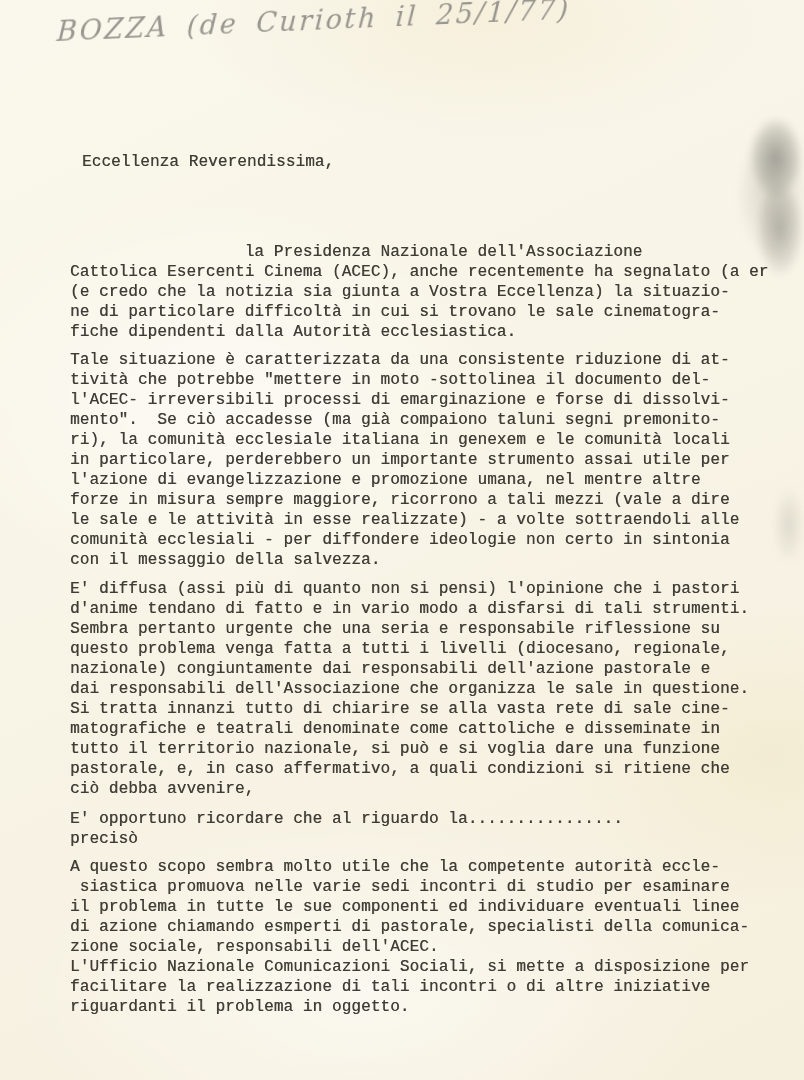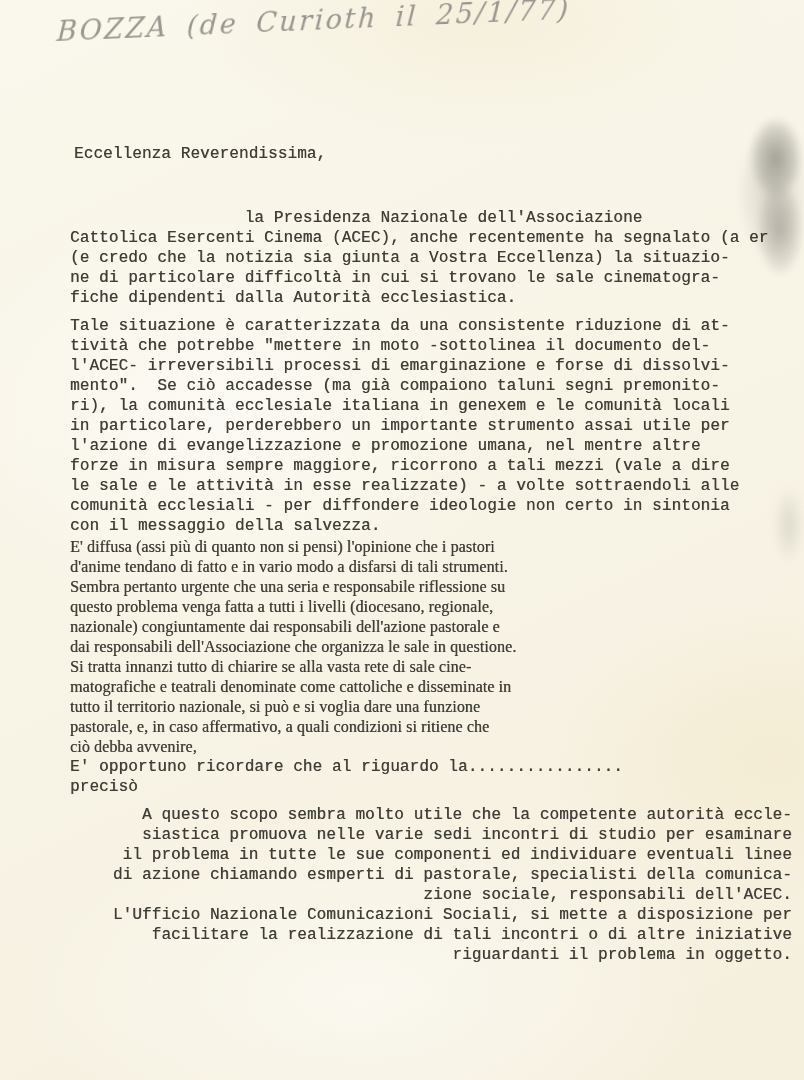--- a/index.html
+++ b/index.html
@@ -57,60 +57,60 @@
   .letter-body {
     position: absolute;
     left: 70px; top: 100px;
     width: 722px;
     font-size: 16px;
     line-height: 20px;
     letter-spacing: 0.1px;
     white-space: pre;
     text-shadow: 0.4px 0 0 rgba(55,52,46,0.65);
   }
-  .salutation { margin: 4px; }
+  .salutation { margin: 12px; }
   .para { margin: 0; }
 </style>
 </head>
 <body>
 
 <div class="paper">
   <div class="smudge smudge-top-right"></div>
   <div class="smudge smudge-right-mid"></div>
 
   <div class="handwritten">BOZZA (de Curioth il 25/1/77)</div>
 
   <div class="letter-body">
     <div class="salutation">Eccellenza Reverendissima,</div>
-    <div id="paragraphs"><div class="para" style="">                  la Presidenza Nazionale dell'Associazione
+    <div id="paragraphs"><div class="para" style="margin-top: 18px;">                  la Presidenza Nazionale dell'Associazione
 Cattolica Esercenti Cinema (ACEC), anche recentemente ha segnalato (a er
 (e credo che la notizia sia giunta a Vostra Eccellenza) la situazio-
 ne di particolare difficoltà in cui si trovano le sale cinematogra-
 fiche dipendenti dalla Autorità ecclesiastica.</div><div class="para" style="margin-top: 8px;">Tale situazione è caratterizzata da una consistente riduzione di at-
 tività che potrebbe "mettere in moto -sottolinea il documento del-
 l'ACEC- irreversibili processi di emarginazione e forse di dissolvi-
 mento".  Se ciò accadesse (ma già compaiono taluni segni premonito-
 ri), la comunità ecclesiale italiana in genexem e le comunità locali
 in particolare, perderebbero un importante strumento assai utile per
 l'azione di evangelizzazione e promozione umana, nel mentre altre
 forze in misura sempre maggiore, ricorrono a tali mezzi (vale a dire
 le sale e le attività in esse realizzate) - a volte sottraendoli alle
 comunità ecclesiali - per diffondere ideologie non certo in sintonia
-con il messaggio della salvezza.</div><div class="para" style="margin-top: 1px; font-family: Liberation Serif, serif;">E' diffusa (assi più di quanto non si pensi) l'opinione che i pastori
+con il messaggio della salvezza.</div><div class="para" style="margin-top: 9px;">E' diffusa (assi più di quanto non si pensi) l'opinione che i pastori
 d'anime tendano di fatto e in vario modo a disfarsi di tali strumenti.
 Sembra pertanto urgente che una seria e responsabile riflessione su
 questo problema venga fatta a tutti i livelli (diocesano, regionale,
 nazionale) congiuntamente dai responsabili dell'azione pastorale e
 dai responsabili dell'Associazione che organizza le sale in questione.
 Si tratta innanzi tutto di chiarire se alla vasta rete di sale cine-
 matografiche e teatrali denominate come cattoliche e disseminate in
 tutto il territorio nazionale, si può e si voglia dare una funzione
 pastorale, e, in caso affermativo, a quali condizioni si ritiene che
-ciò debba avvenire,</div><div class="para" style="">E' opportuno ricordare che al riguardo la................
-precisò</div><div class="para" style="margin-top: 8px; text-align: right;">A questo scopo sembra molto utile che la competente autorità eccle-
+ciò debba avvenire,</div><div class="para" style="margin-top: 10px;">E' opportuno ricordare che al riguardo la................
+precisò</div><div class="para" style="margin-top: 8px;">A questo scopo sembra molto utile che la competente autorità eccle-
  siastica promuova nelle varie sedi incontri di studio per esaminare
 il problema in tutte le sue componenti ed individuare eventuali linee
 di azione chiamando esmperti di pastorale, specialisti della comunica-
 zione sociale, responsabili dell'ACEC.
 L'Ufficio Nazionale Comunicazioni Sociali, si mette a disposizione per
 facilitare la realizzazione di tali incontri o di altre iniziative
 riguardanti il problema in oggetto.</div></div>
   </div>
 </div>
 

